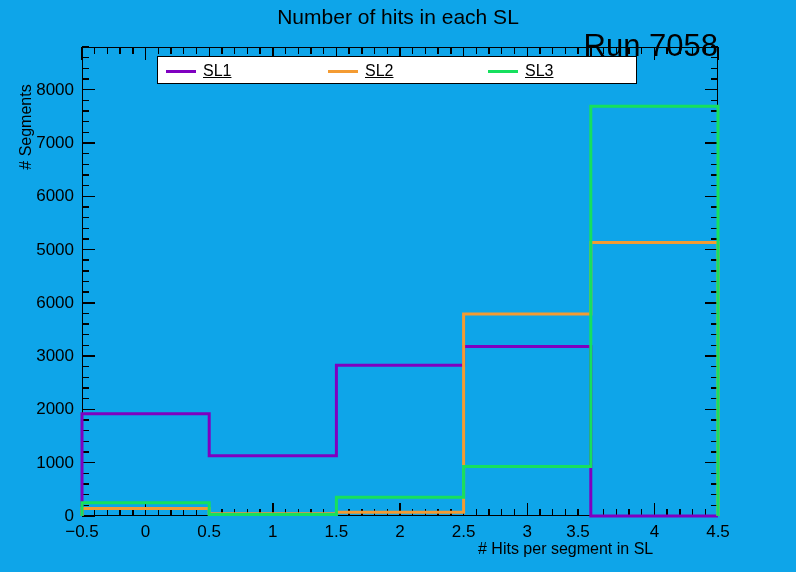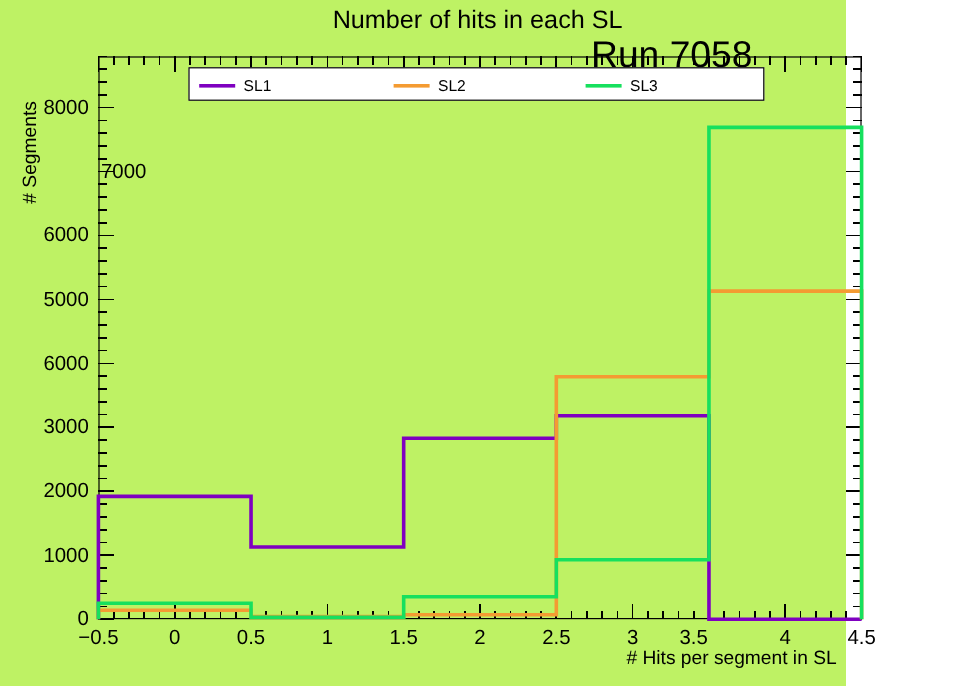--- a/index.html
+++ b/index.html
@@ -9,23 +9,23 @@
   }
   body {
     width: 796px;
     height: 572px;
     font-family: "Liberation Sans", sans-serif;
     color: #000000;
     overflow: hidden;
   }
   #canvas {
     position: relative;
-    width: 705px;
+    width: 796px;
     height: 572px;
-    background: #bef264;
+    background: #0ea5e9;
   }
   .abs { position: absolute; }
 
   #plot-title {
     left: 0;
     top: 5px;
     width: 796px;
     text-align: center;
     font-size: 21px;
     letter-spacing: 0px;
@@ -45,21 +45,20 @@
     font-size: 16px;
     transform: rotate(-90deg);
     transform-origin: center center;
     white-space: nowrap;
   }
   #x-axis-title {
     left: 478px;
     top: 540px;
     font-size: 16px;
     white-space: nowrap;
-    margin-left: 44px;
   }
 
   
   #frame {
     left: 82px;
     top: 47px;
     width: 636px;
     height: 469px;
     border: 1.4px solid #000000;
     box-sizing: border-box;
@@ -103,23 +102,24 @@
     display: flex;
     align-items: center;
     gap: 7px;
   }
   .legend-swatch {
     display: block;
     width: 30px;
     height: 3px;
   }
   .legend-text {
-    font-size: 13px;
+    font-size: 16px;
     white-space: nowrap;
     line-height: 1;
+    text-decoration: underline;
   }
 </style>
 </head>
 <body>
 
 <div id="canvas">
 
   <div class="abs" id="plot-title">Number of hits in each SL</div>
   <div class="abs" id="run-label">Run 7058</div>
   <div class="abs" id="y-axis-title"># Segments</div>
@@ -330,21 +330,21 @@
   </svg>
 
   <div class="abs" id="ytick-labels">
       <div class="abs ytick-label" style="top: 516px; left: 0px; width: 74px;">0</div>
       <div class="abs ytick-label" style="top: 462.705px; left: 0px; width: 74px;">1000</div>
       <div class="abs ytick-label" style="top: 409.409px; left: 0px; width: 74px;">2000</div>
       <div class="abs ytick-label" style="top: 356.114px; left: 0px; width: 74px;">3000</div>
       <div class="abs ytick-label" style="top: 302.818px; left: 0px; width: 74px;">6000</div>
       <div class="abs ytick-label" style="top: 249.523px; left: 0px; width: 74px;">5000</div>
       <div class="abs ytick-label" style="top: 196.227px; left: 0px; width: 74px;">6000</div>
-      <div class="abs ytick-label" style="top: 142.932px; left: 0px; width: 74px; padding-left: 48px;">7000</div>
+      <div class="abs ytick-label" style="top: 142.932px; left: 0px; width: 74px;">7000</div>
       <div class="abs ytick-label" style="top: 89.6364px; left: 0px; width: 74px;">8000</div>
     </div>
   <div class="abs" id="xtick-labels">
       <div class="abs xtick-label" style="left: 82px; top: 522px;">−0.5</div>
       <div class="abs xtick-label" style="left: 145.6px; top: 522px;">0</div>
       <div class="abs xtick-label" style="left: 209.2px; top: 522px;">0.5</div>
       <div class="abs xtick-label" style="left: 272.8px; top: 522px;">1</div>
       <div class="abs xtick-label" style="left: 336.4px; top: 522px;">1.5</div>
       <div class="abs xtick-label" style="left: 400px; top: 522px;">2</div>
       <div class="abs xtick-label" style="left: 463.6px; top: 522px;">2.5</div>

